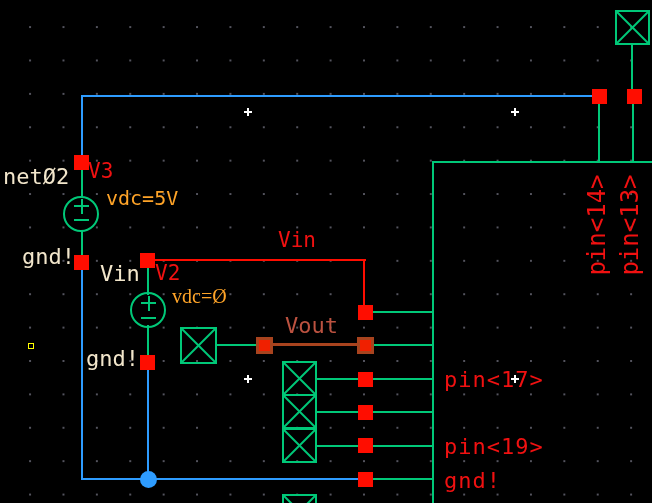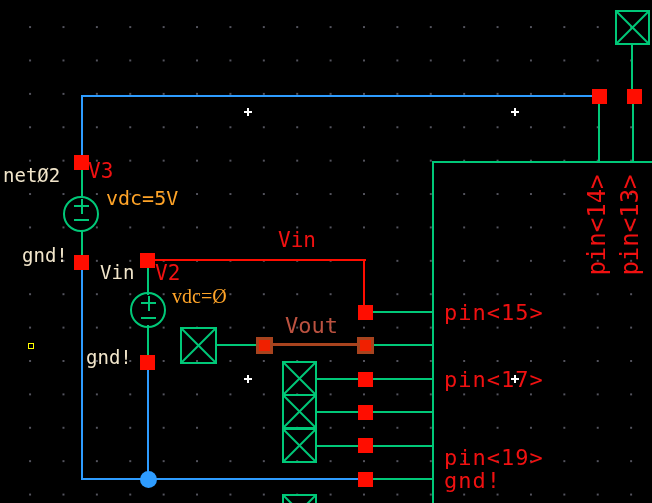--- a/index.html
+++ b/index.html
@@ -16,21 +16,21 @@
   .red{background:var(--wire-red,#ff0d00);}
   .brick{background:var(--brick,#a8431e);}
   .pin{position:absolute;width:15px;height:15px;background:var(--wire-red,#ff0d00);}
   .bpin{position:absolute;width:17px;height:17px;background:#f02000;border:3px solid var(--brick,#a8431e);box-sizing:border-box;}
   .dot{position:absolute;width:17px;height:17px;border-radius:50%;background:var(--wire-blue,#2e9cff);}
   .circ{position:absolute;width:36px;height:36px;border-radius:50%;border:2px solid var(--wire-green,#00c878);box-sizing:border-box;background:transparent;}
   .xbox{position:absolute;overflow:visible;}
   .xbox rect,.xbox line{stroke:var(--wire-green,#00c878);stroke-width:2;fill:none;}
   .inst{position:absolute;border:2px solid var(--wire-green,#00c878);background:transparent;}
   .lbl{position:absolute;white-space:pre;line-height:1;}
-  .cream{color:var(--text-cream,#f2e6cb);font-size:19px;}
+  .cream{color:var(--text-cream,#f2e6cb);font-size:22px;}
   .redlbl{color:var(--label-red,#f01111);}
   .orange{color:var(--text-orange,#ffa428);font-size:20px;}
   .bricklbl{color:var(--brick-text,#bc5240);font-size:22px;}
   .pinlbl{position:absolute;color:var(--label-red,#f01111);font-size:22px;line-height:1;letter-spacing:1px;white-space:pre;}
   .vpin{position:absolute;width:110px;height:24px;display:flex;align-items:center;justify-content:center;
         transform:rotate(-90deg);color:var(--label-red,#f01111);font-size:24px;line-height:1;white-space:pre;}
   .cross{position:absolute;width:8px;height:8px;}
   .cross::before{content:"";position:absolute;left:0;top:3px;width:8px;height:2px;background:var(--cursor,#fff);}
   .cross::after{content:"";position:absolute;left:3px;top:0;width:2px;height:8px;background:var(--cursor,#fff);}
   .ymark{position:absolute;width:6px;height:6px;border:1px solid var(--yellow,#ff0);box-sizing:border-box;}
@@ -136,21 +136,20 @@
   <div class="lbl cream" style="left:22px;top:246px;">gnd!</div>
   <div class="lbl cream" style="left:100px;top:263px;">Vin</div>
   <div class="lbl cream" style="left:86px;top:348px;">gnd!</div>
   <div class="lbl redlbl" style="left:88px;top:161px;font-size:21px;">V3</div>
   <div class="lbl orange" style="left:106px;top:188px;">vdc=5V</div>
   <div class="lbl redlbl" style="left:155px;top:263px;font-size:21px;">V2</div>
   <div class="lbl orange" style="left:172px;top:286px;font-family:Liberation Serif, serif;">vdc=Ø</div>
   <div class="lbl redlbl" style="left:278px;top:230px;font-size:21px;">Vin</div>
   <div class="lbl bricklbl" style="left:285px;top:315px;">Vout</div>
 
-  <div class="pinlbl" style="left:444px;top:302px;">pin&lt;15&gt;</div>
   <div class="pinlbl" style="left:444px;top:369px;">pin&lt;17&gt;</div>
-  <div class="pinlbl" style="left:444px;top:436px;margin-top:11px;">pin&lt;19&gt;</div>
+  <div class="pinlbl" style="left:444px;top:436px;">pin&lt;19&gt;</div>
   <div class="pinlbl" style="left:444px;top:470px;">gnd!</div>
 
   <div class="vpin" style="left:542px;top:213px;">pin&lt;14&gt;</div>
   <div class="vpin" style="left:575px;top:213px;">pin&lt;13&gt;</div>
 
 </div>
 
 </body></html>

